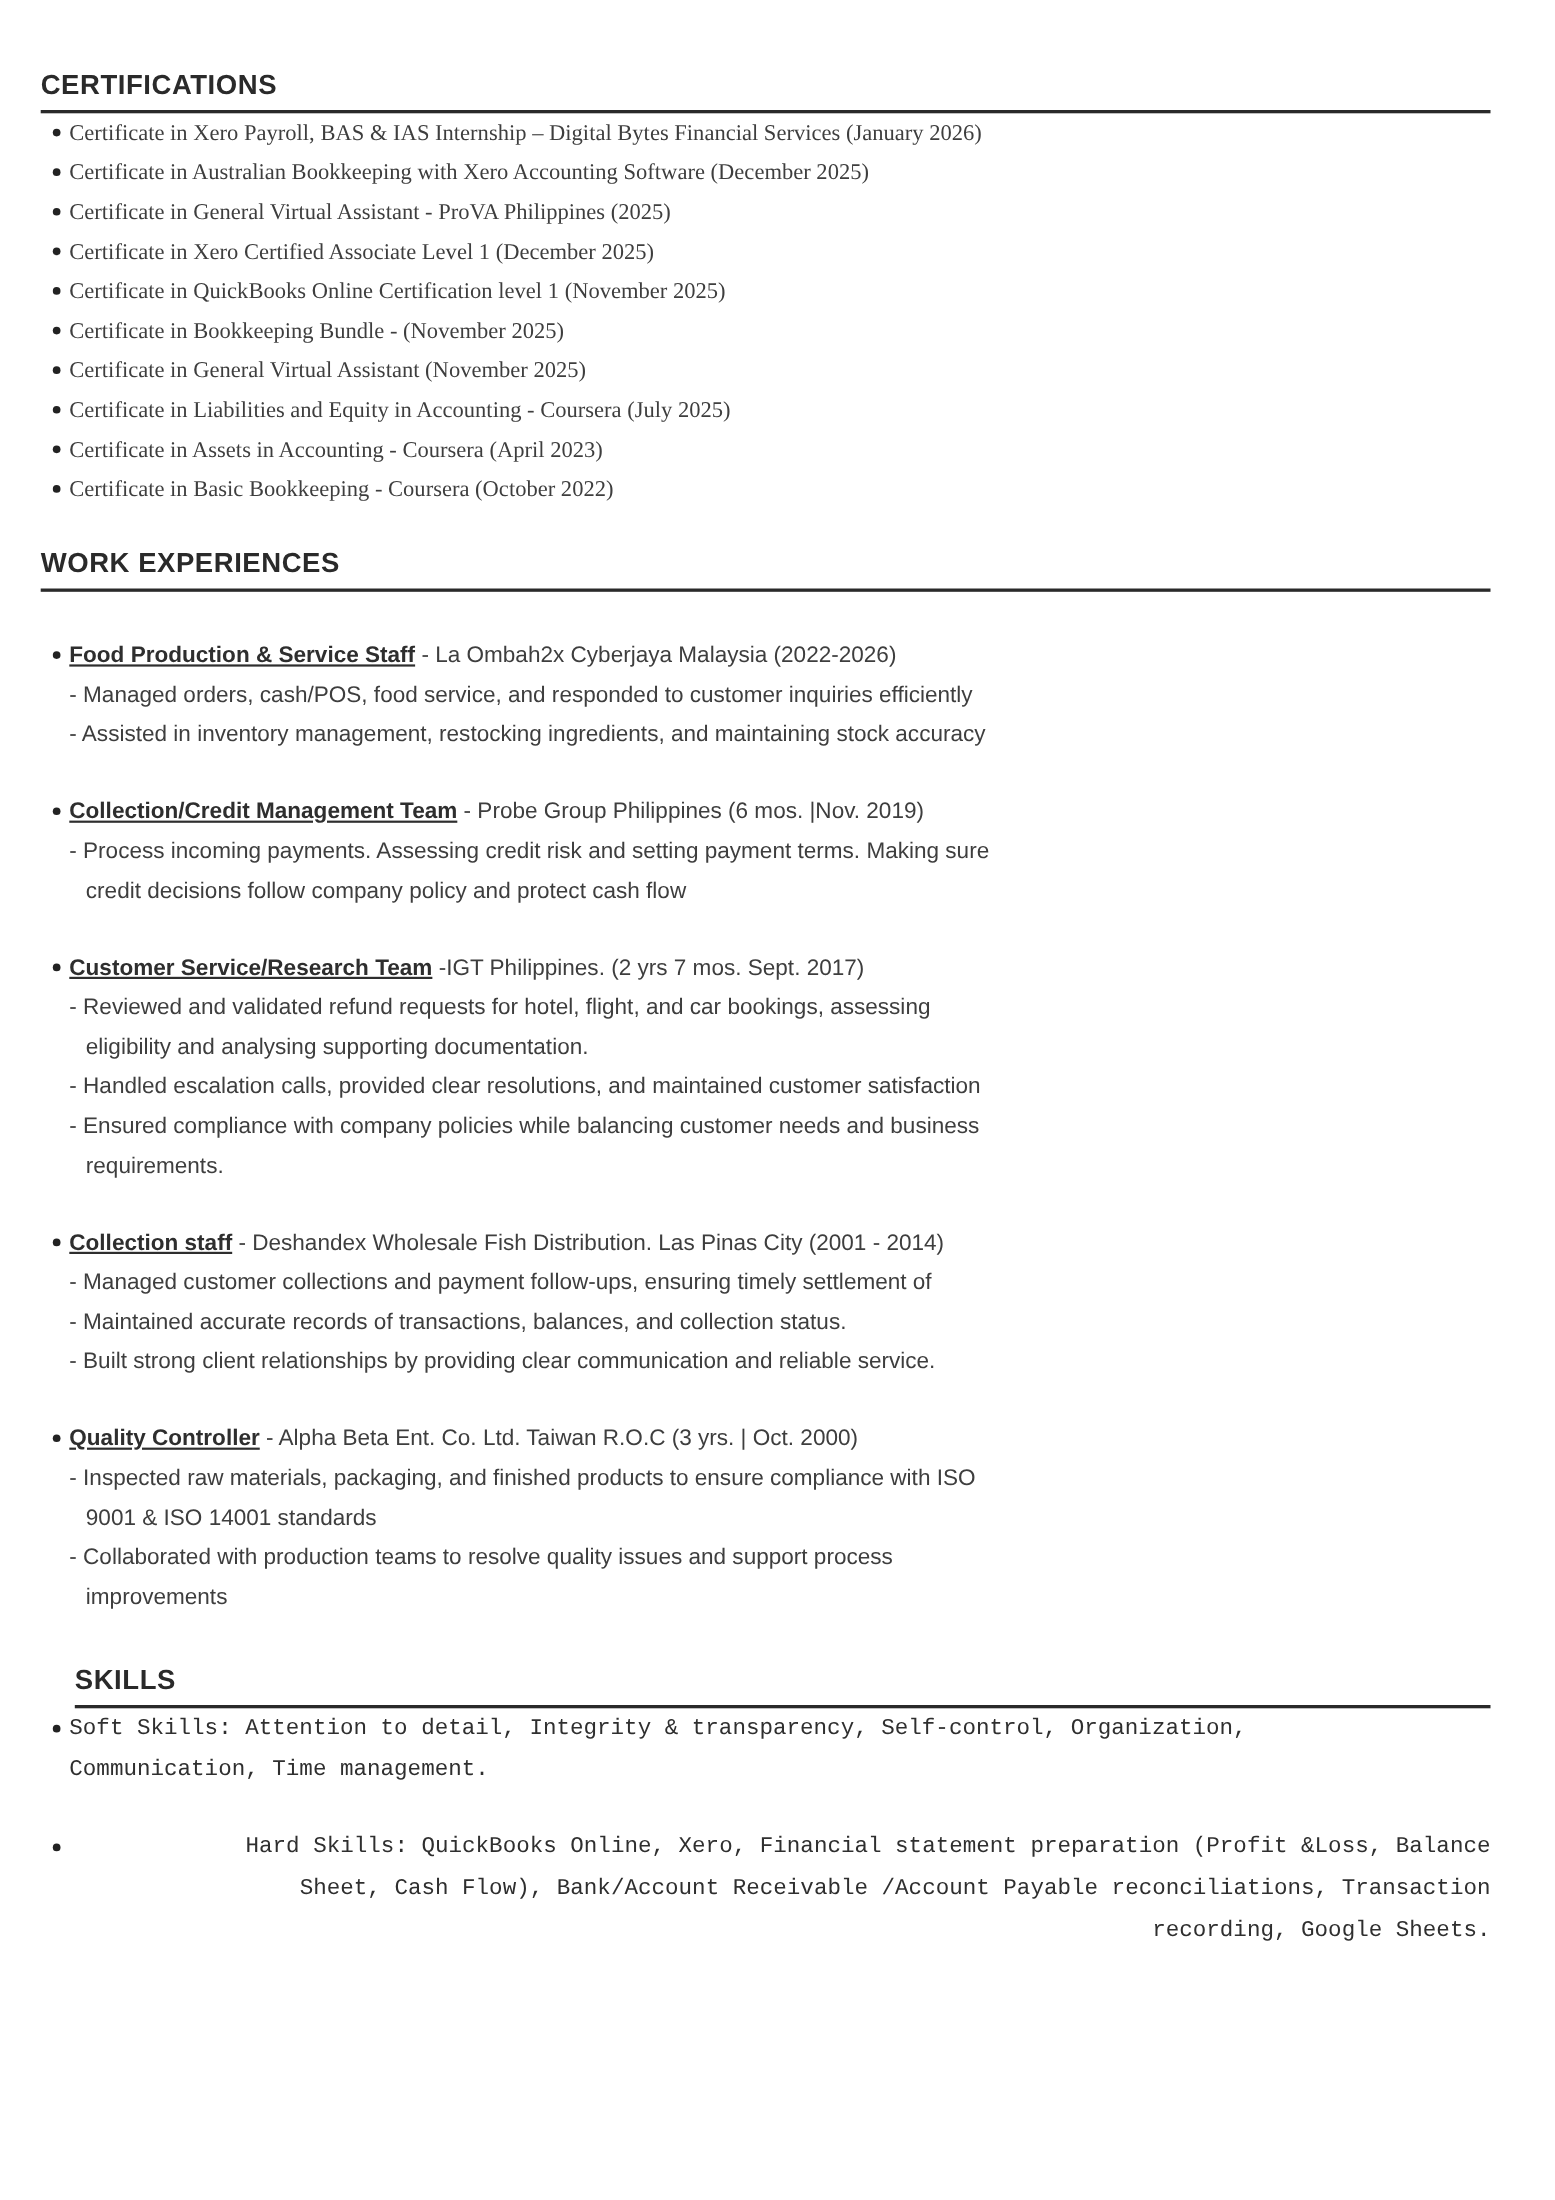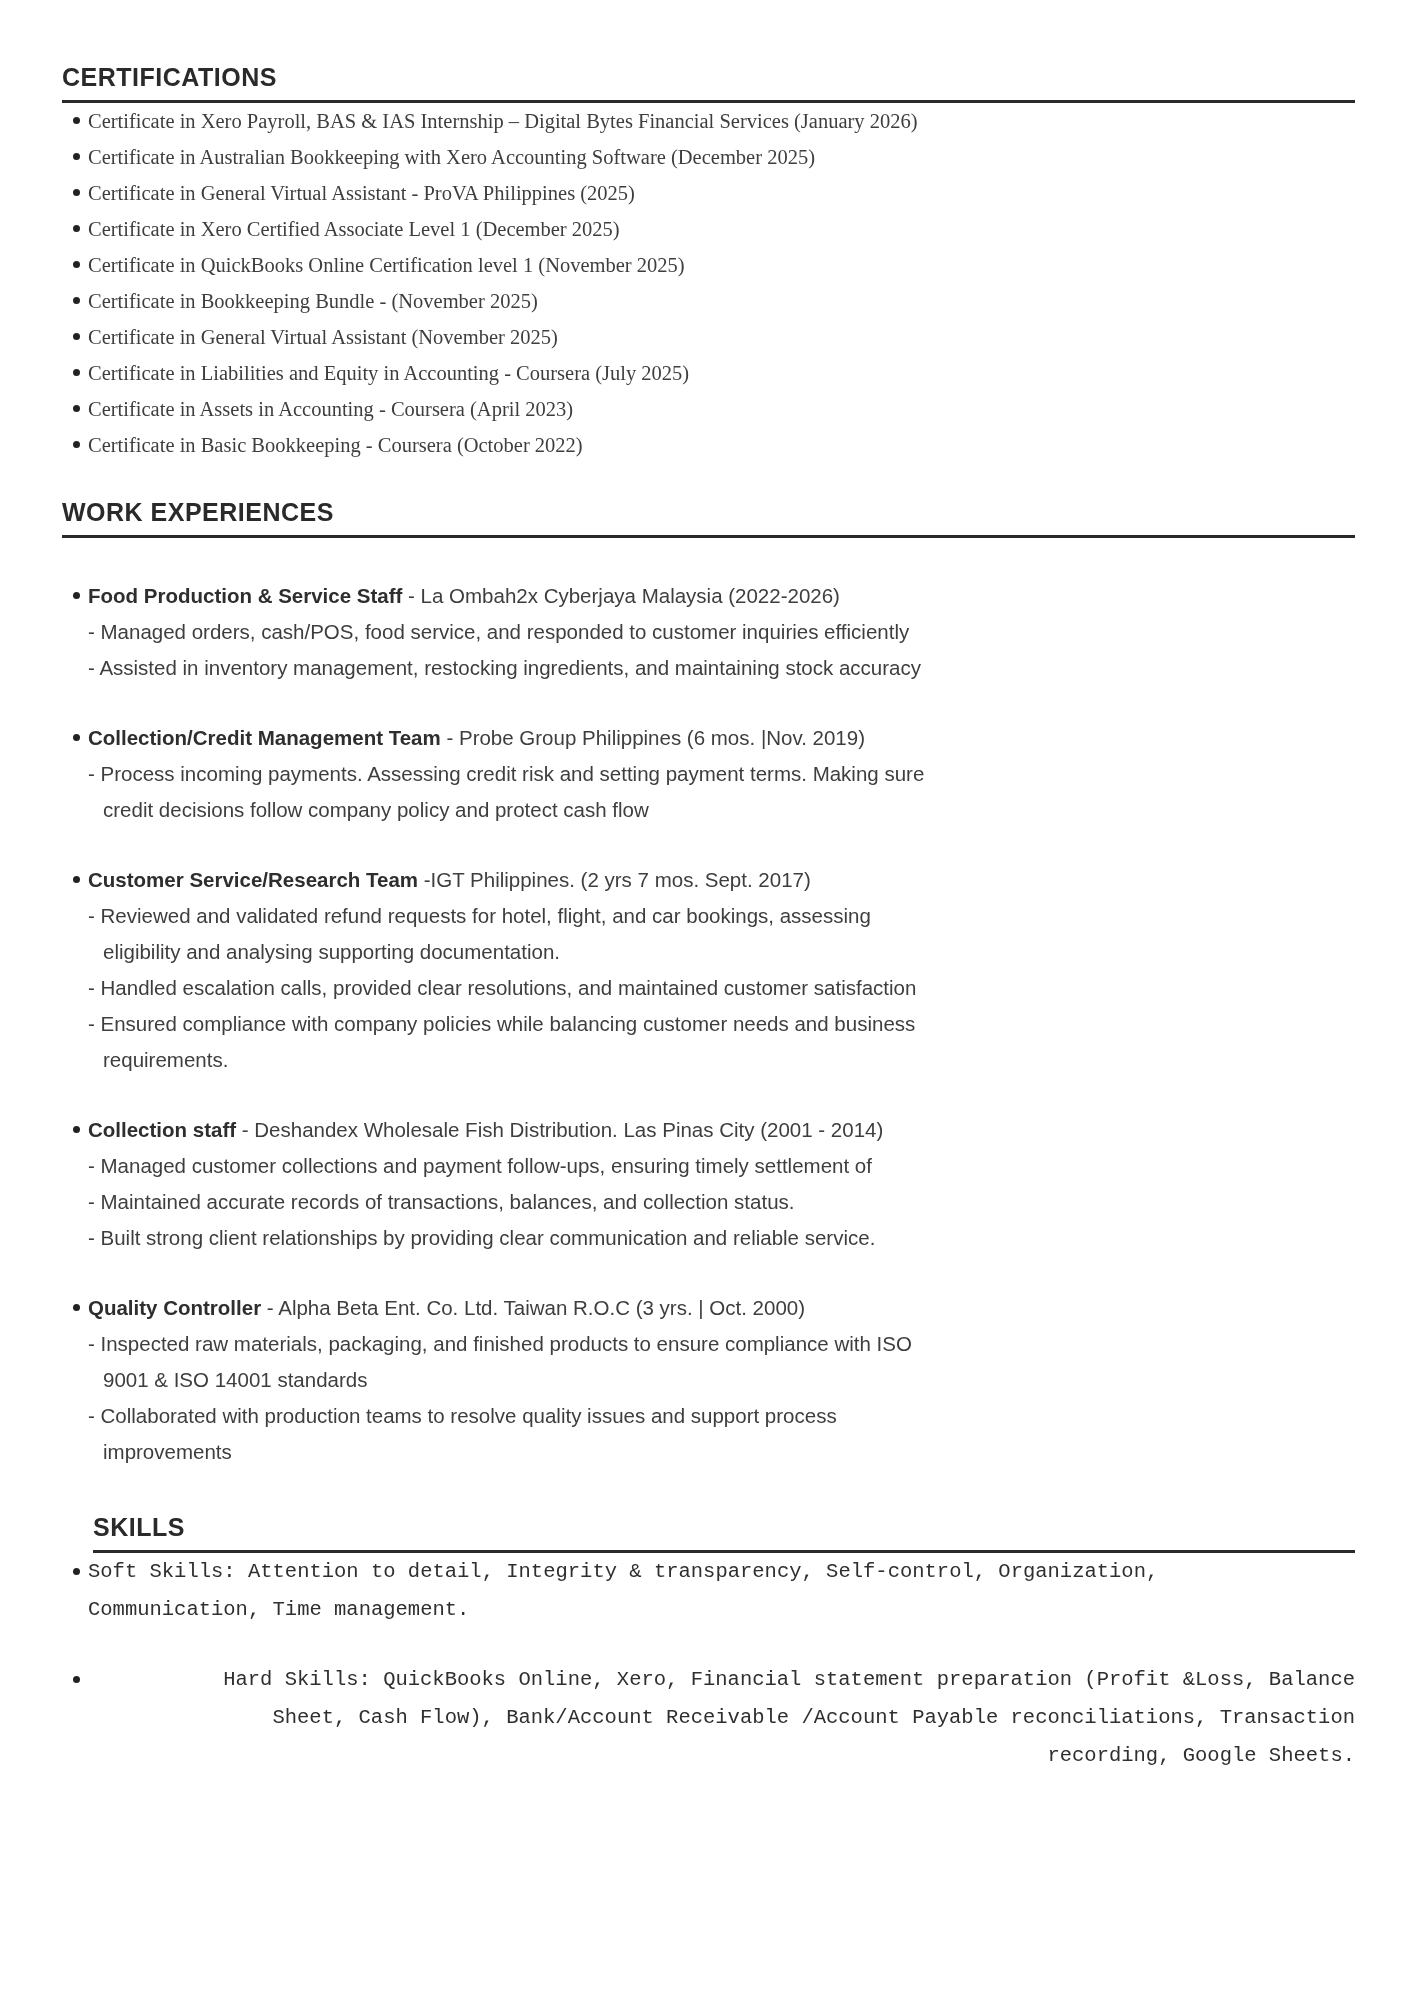--- a/index.html
+++ b/index.html
@@ -2,21 +2,21 @@
 <html><head>
 <meta charset="utf-8">
 <style>
   html,body { margin:0; padding:0; background:#ffffff; }
   body {
     width:1414px; height:2000px;
     font-family:"Liberation Sans", sans-serif;
     color:#3e3e3e;
     -webkit-font-smoothing:antialiased;
   }
-  .page { box-sizing:border-box; width:1414px; padding:62px 59px 0 62px; }
+  .page { box-sizing:border-box; width:1414px; padding:62px 59px 0 37px; }
 
   .section-title {
     margin:0; font-size:25px; line-height:30px; font-weight:bold;
     letter-spacing:0.5px; color:#2a2a2a;
     font-family:"Liberation Sans", sans-serif;
   }
   .rule { height:0; border-bottom:3px solid #2a2a2a; margin-top:8px; }
 
   ul.plain { list-style:none; margin:0; padding:0; }
 
@@ -34,21 +34,21 @@
 
   
   .section-work { margin-top:34px; }
   .jobs { margin-top:40px; }
   .job { margin-bottom:34px; }
   .job:last-child { margin-bottom:0; }
   .job-title {
     position:relative; padding-left:26px;
     font-size:20.5px; line-height:36px;
   }
-  .job-title .role { font-weight:bold; color:#2e2e2e; }
+  .job-title .role { font-weight:bold; color:#2e2e2e;text-decoration:underline; }
   .job-title .meta { color:#3e3e3e; }
   .detail {
     padding-left:26px; font-size:20.5px; line-height:36px; color:#3e3e3e;
   }
   .detail.cont { padding-left:41px; }
 
   
   .section-skills { margin-top:42px; }
   .section-skills .indent { margin-left:31px; }
   .skills-list { margin-top:26px; }

